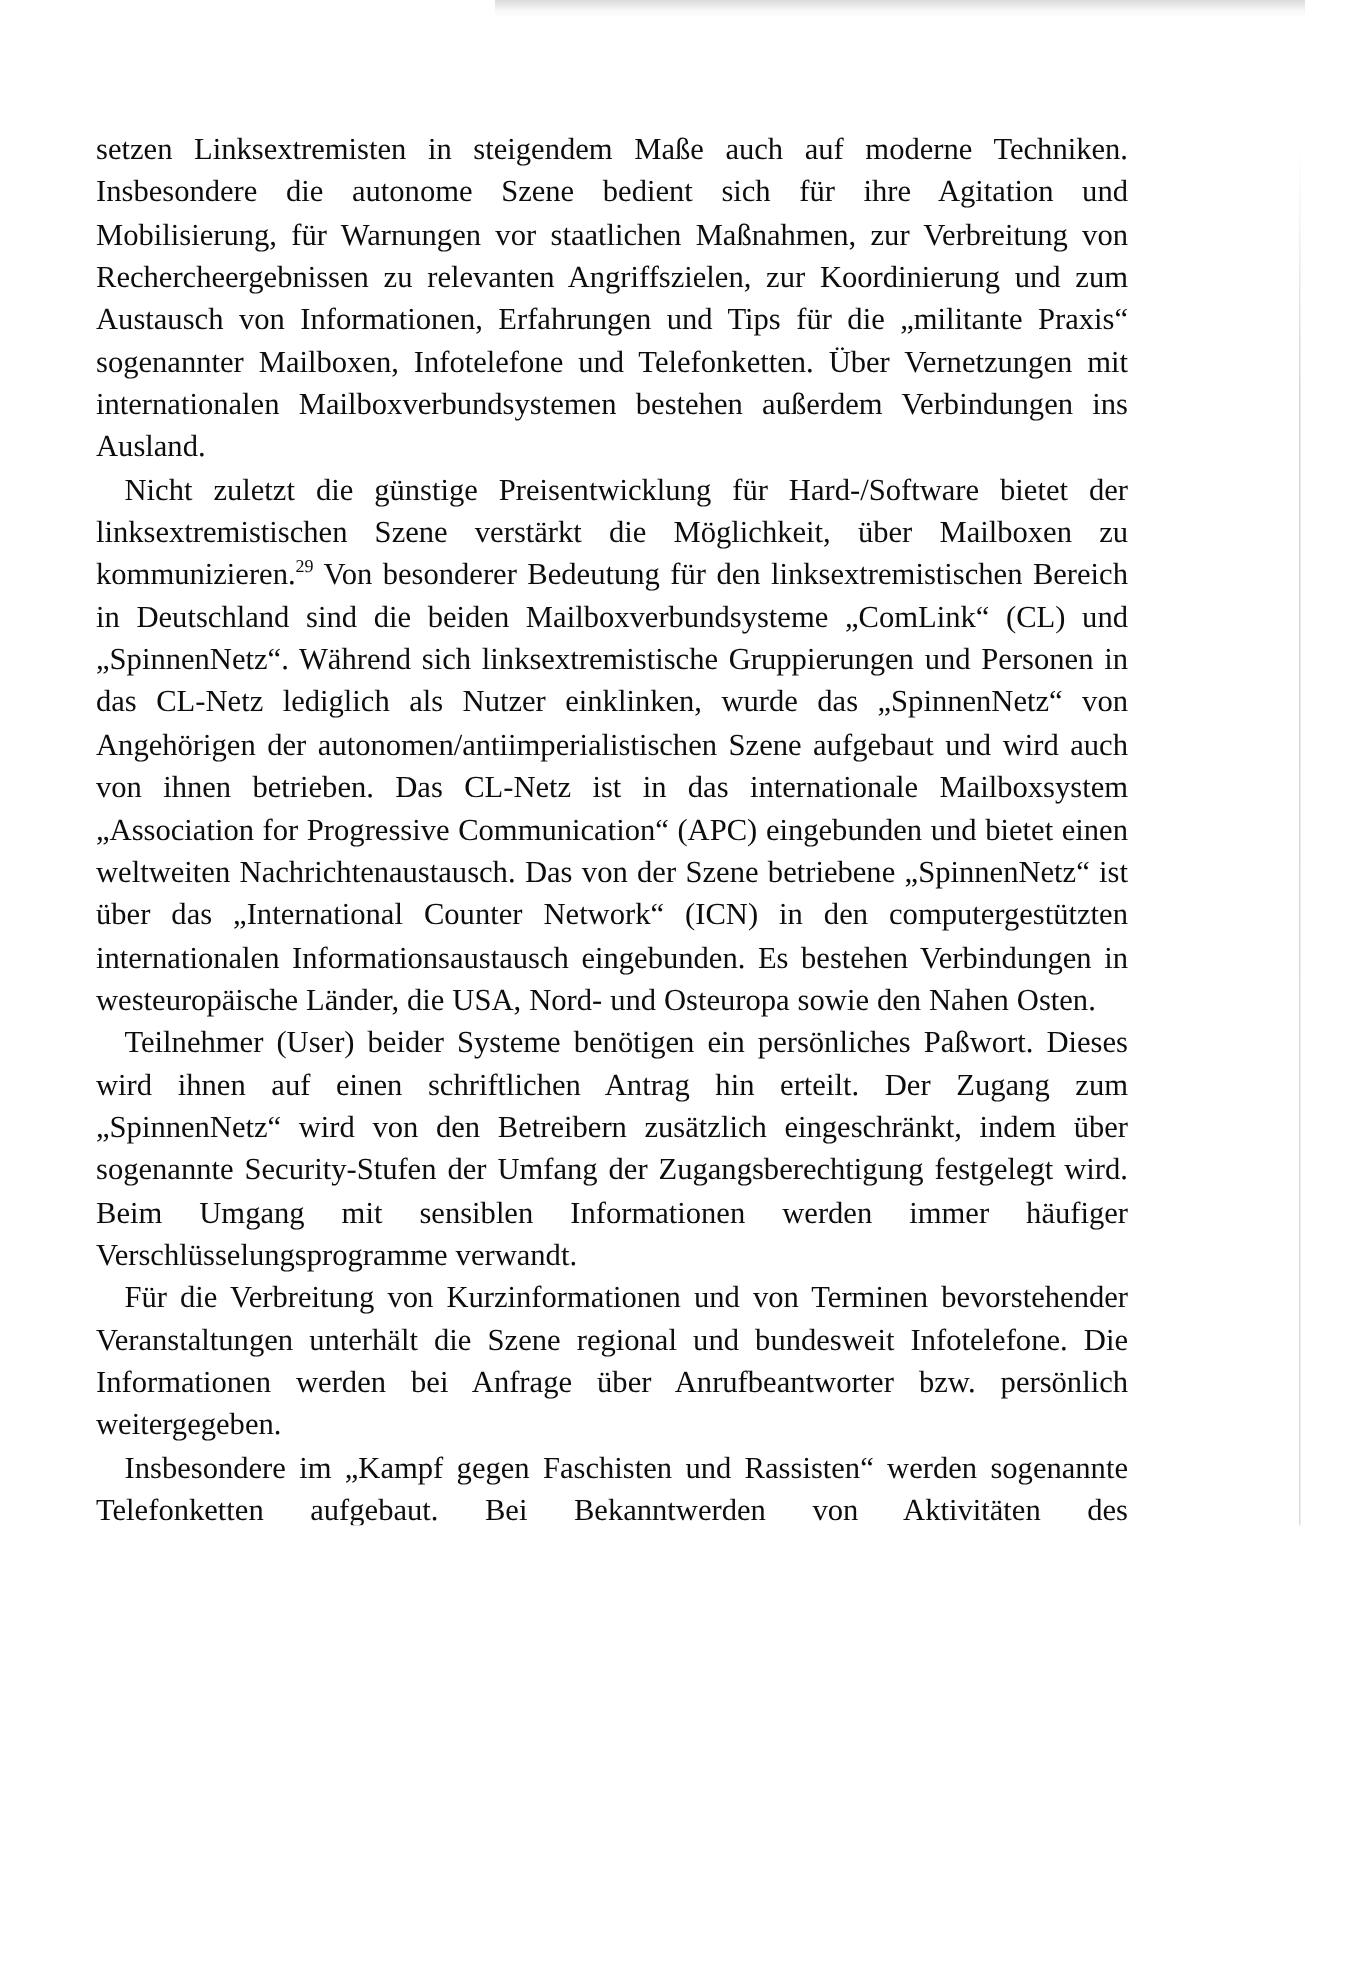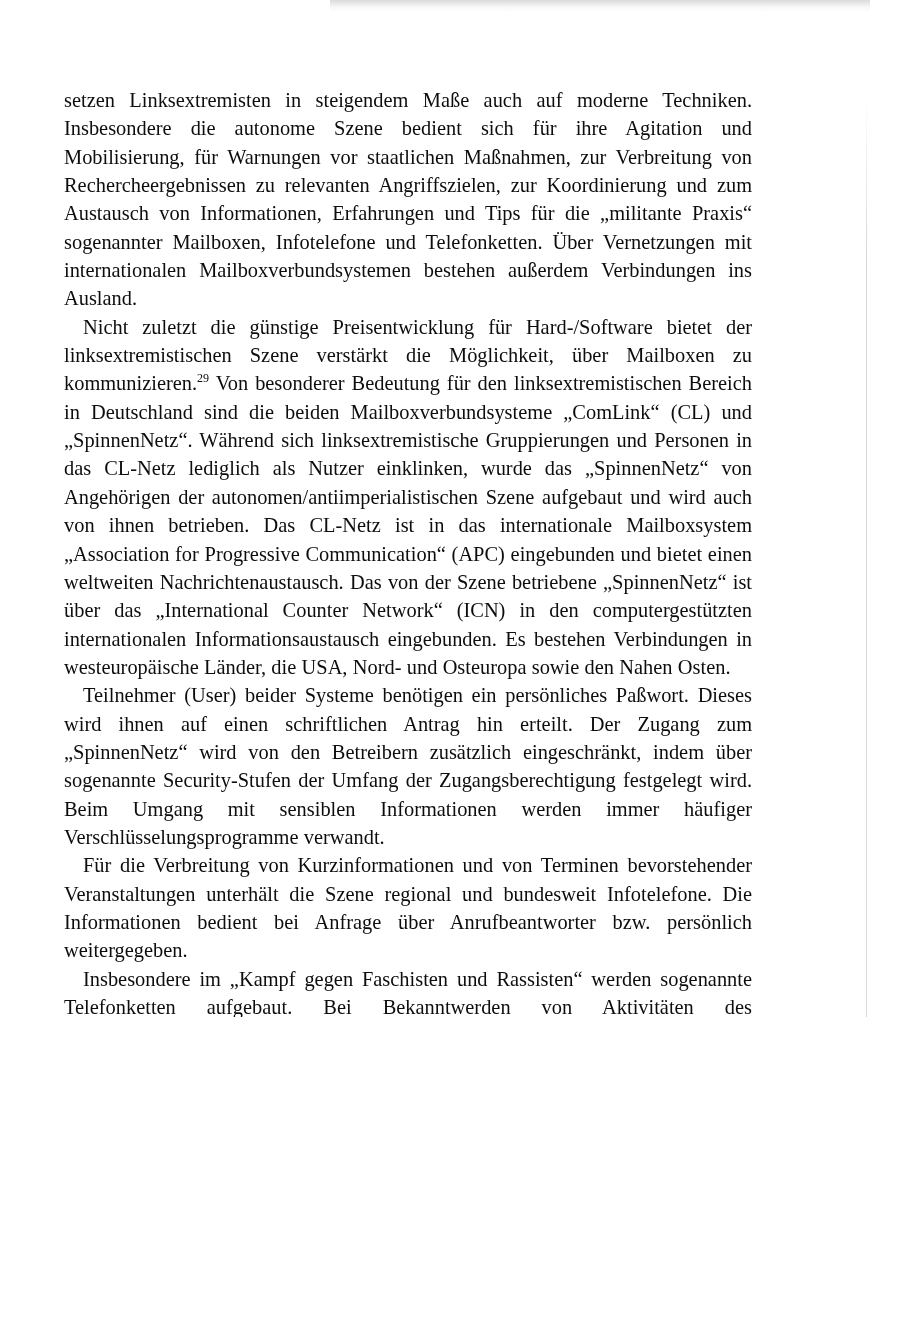--- a/index.html
+++ b/index.html
@@ -117,21 +117,21 @@
 
   <div class="textblock">
 
     <p class="body-par">setzen Linksextremisten  in steigendem Maße auch auf moderne Techniken. Insbesondere die autonome Szene bedient sich für ihre Agitation und Mobilisierung, für Warnungen vor staatlichen Maßnahmen, zur Verbreitung von Rechercheergebnissen zu relevanten Angriffszielen, zur Koordinierung und zum Austausch von Informationen, Erfahrungen und Tips für die „militante Praxis“ sogenannter Mailboxen, Infotelefone und Telefonketten. Über Vernetzungen mit internationalen Mailboxverbundsystemen bestehen außerdem Verbindungen ins Ausland.</p>
 
 
     <p class="body-par indented"><span>Nicht zuletzt die günstige Preisentwicklung für Hard-/Software bietet der linksextremistischen Szene verstärkt die Möglichkeit, über Mailboxen zu kommunizieren.</span><sup class="fn-ref">29</sup><span> Von besonderer Bedeutung für den linksextremistischen Bereich in Deutschland sind die beiden Mailboxverbundsysteme „ComLink“ (CL) und „SpinnenNetz“. Während sich linksextremistische Gruppierungen und Personen in das CL-Netz lediglich als Nutzer einklinken, wurde das „SpinnenNetz“ von Angehörigen der autonomen/antiimperialistischen Szene aufgebaut und wird auch von ihnen betrieben. Das CL-Netz ist in das internationale Mailboxsystem „Association for Progressive Communication“ (APC)  eingebunden und bietet einen weltweiten Nachrichtenaustausch. Das von der Szene betriebene „SpinnenNetz“ ist über das „International Counter Network“ (ICN) in den computergestützten internationalen Informationsaustausch eingebunden. Es bestehen Verbindungen in westeuropäische Länder, die USA, Nord- und Osteuropa sowie den Nahen Osten.</span></p>
 
     <p class="body-par indented">Teilnehmer (User) beider Systeme benötigen ein persönliches Paßwort. Dieses wird ihnen auf einen schriftlichen Antrag hin erteilt. Der Zugang zum „SpinnenNetz“ wird von den Betreibern zusätzlich eingeschränkt, indem über sogenannte Security-Stufen der Umfang der Zugangsberechtigung festgelegt wird. Beim Umgang mit sensiblen Informationen werden  immer häufiger Verschlüsselungsprogramme verwandt.</p>
 
-    <p class="body-par indented">Für die Verbreitung von Kurzinformationen und von Terminen bevorstehender Veranstaltungen unterhält die Szene regional und bundesweit Infotelefone. Die Informationen bedient bei Anfrage über Anrufbeantworter bzw. persönlich weitergegeben.</p>
+    <p class="body-par indented">Für die Verbreitung von Kurzinformationen und von Terminen bevorstehender Veranstaltungen unterhält die Szene regional und bundesweit Infotelefone. Die Informationen werden bei Anfrage über Anrufbeantworter bzw. persönlich weitergegeben.</p>
 
     <p class="body-par indented">Insbesondere im „Kampf gegen Faschisten und Rassisten“ werden sogenannte Telefonketten aufgebaut. Bei Bekanntwerden von Aktivitäten des rechtsextremistischen Lagers, von Angriffen gegen Personen und Szene-Einrichtungen, von bevorstehenden „Repressionsmaßnahmen“ u.a. wird über ein zentrales Notruf- und Infotelefon ein Alarm ausgelöst, der über bestimmte Verteiler („Schneeballprinzip“) die Telefonketten mobilisiert. In kurzer Zeit können so angeschlossene Gruppen und Personen erreicht werden.</p>
 
   </div>
 
   <div class="footnote-zone">
     <div class="footnote-rule"></div>
     <p class="footnote-text"><sup>29</sup><span> Vgl. zu den technischen Voraussetzungen das Kapitel III., 3.6.</span></p>
   </div>
 

